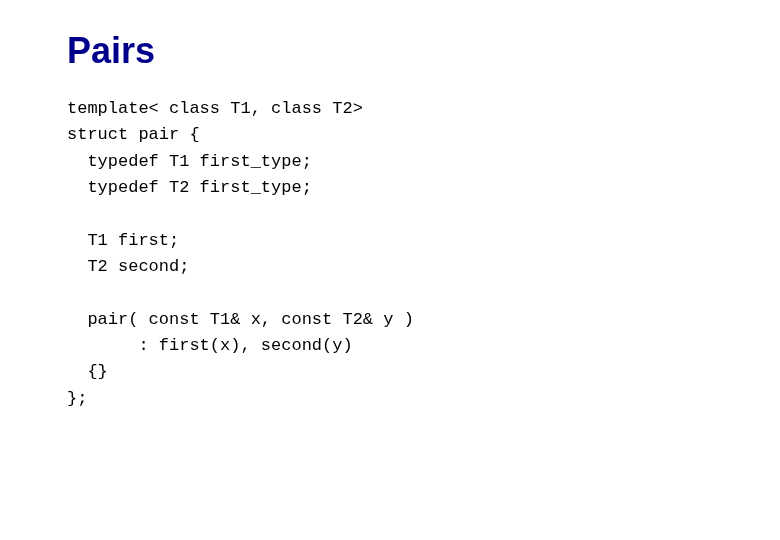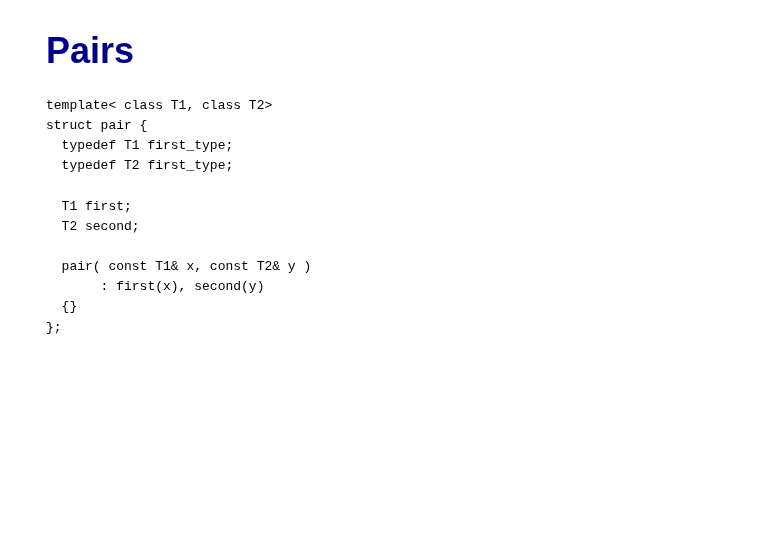--- a/index.html
+++ b/index.html
@@ -12,33 +12,33 @@
       width: 780px;
       height: 540px;
       background-color: #ffffff;
       font-family: Arial, sans-serif;
       overflow: hidden;
     }
 
     .page-container {
       width: 780px;
       height: 400px;
-      padding: 30px 46px;
+      padding: 30px 67px;
     }
 
     .slide-title {
       font-size: 36px;
       font-weight: bold;
       color: #00008B;
       margin-bottom: 24px;
     }
 
     .code-block {
       font-family: 'Courier New', Courier, monospace;
-      font-size: 13px;
+      font-size: 17px;
       color: #000000;
       line-height: 1.55;
       white-space: pre;
     }
   </style>
 </head>
 <body>
 
 <div class="page-container">
   <h1 class="slide-title">Pairs</h1>

